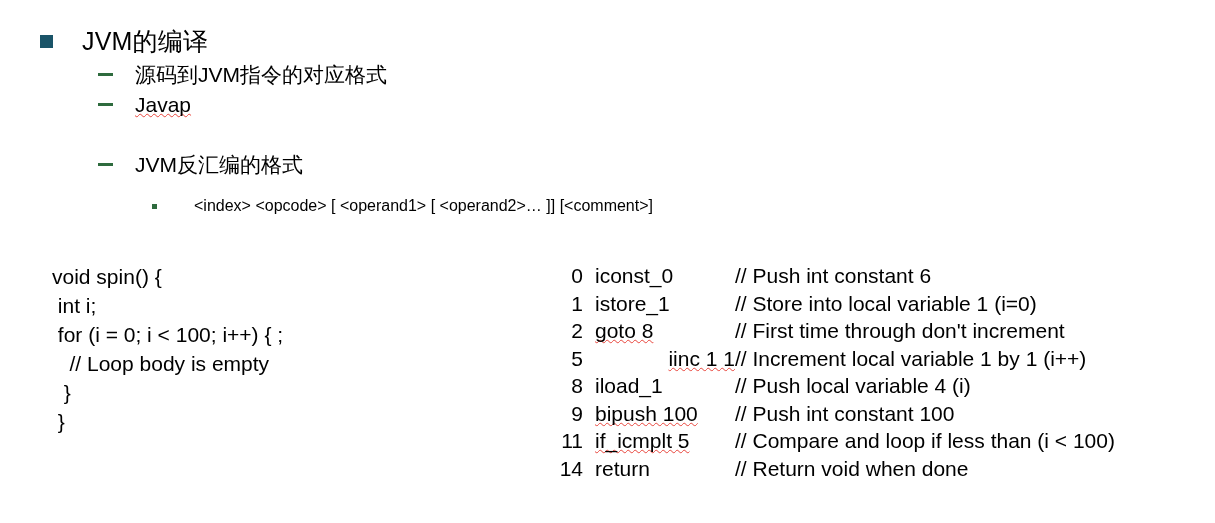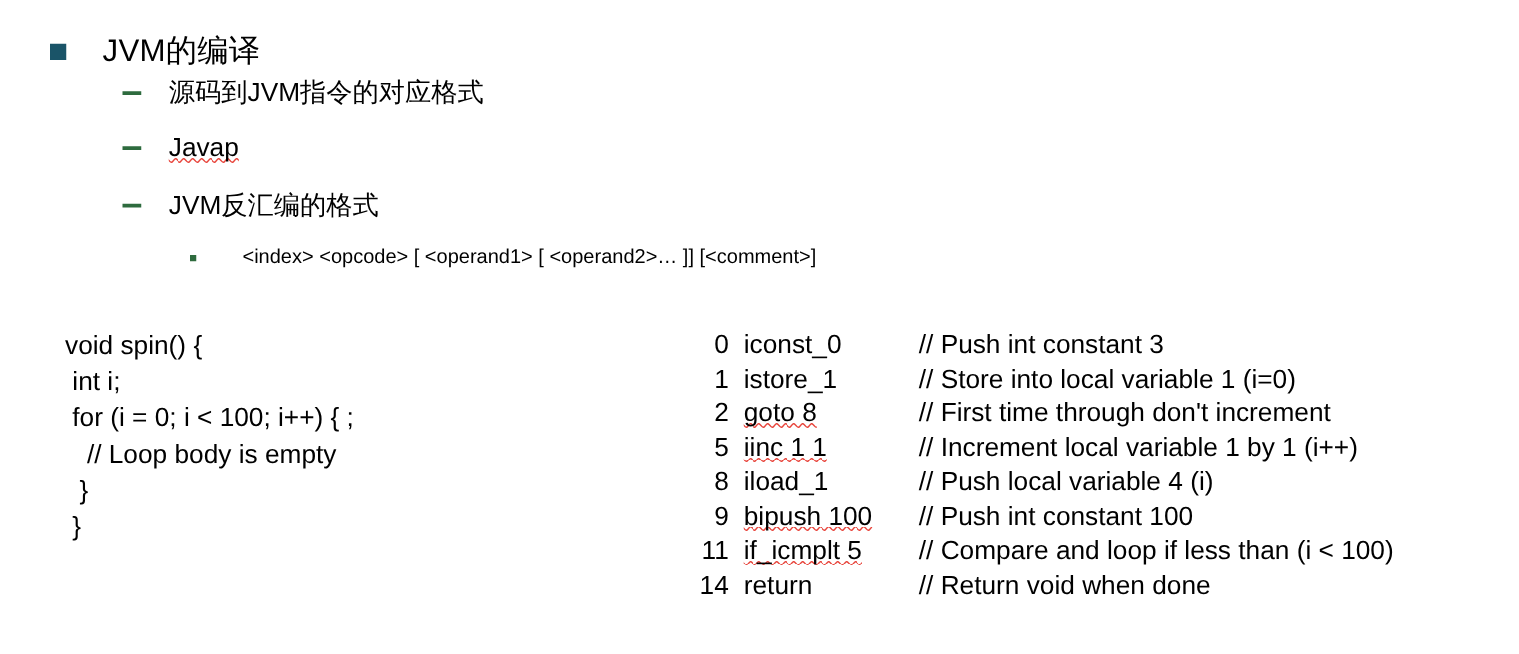--- a/index.html
+++ b/index.html
@@ -60,21 +60,21 @@
     margin-top: 13px;
     flex: 0 0 auto;
   }
   .lvl2 .text {
     margin-left: 22px;
     font-size: 21px;
     line-height: 29px;
     white-space: nowrap;
   }
   #lvl2-0 { top: 60px; text-align: right; }
-  #lvl2-1 { top: 104px; }
+  #lvl2-1 { top: 90px; }
   #lvl2-2 { top: 150px; }
 
   .lvl3 {
     position: absolute;
     left: 152px;
     top: 195px;
     display: flex;
     align-items: flex-start;
   }
   .lvl3 .marker {
@@ -176,35 +176,35 @@
  int i;
  for (i = 0; i &lt; 100; i++) { ;
    // Loop body is empty
   }
  }</div>
 
 <div class="code-right">
   <div class="bc-row">
     <span class="bc-index">0</span>
     <span class="bc-op">iconst_0</span>
-    <span class="bc-comment">// Push int constant 3</span>
+    <span class="bc-comment">// Push int constant 6</span>
   </div>
   <div class="bc-row">
     <span class="bc-index">1</span>
     <span class="bc-op">istore_1</span>
     <span class="bc-comment">// Store into local variable 1 (i=0)</span>
   </div>
   <div class="bc-row">
     <span class="bc-index">2</span>
     <span class="bc-op sq" style="text-decoration-color: rgb(232, 69, 60);">goto 8</span>
     <span class="bc-comment">// First time through don't increment</span>
   </div>
   <div class="bc-row">
     <span class="bc-index">5</span>
-    <span class="bc-op sq" style="text-decoration-color: rgb(232, 69, 60);">iinc 1 1</span>
+    <span class="bc-op sq" style="text-decoration-color: rgb(232, 69, 60); text-align: right;">iinc 1 1</span>
     <span class="bc-comment">// Increment local variable 1 by 1 (i++)</span>
   </div>
   <div class="bc-row">
     <span class="bc-index">8</span>
     <span class="bc-op">iload_1</span>
     <span class="bc-comment">// Push local variable 4 (i)</span>
   </div>
   <div class="bc-row">
     <span class="bc-index">9</span>
     <span class="bc-op sq" style="text-decoration-color: rgb(232, 69, 60);">bipush 100</span>

